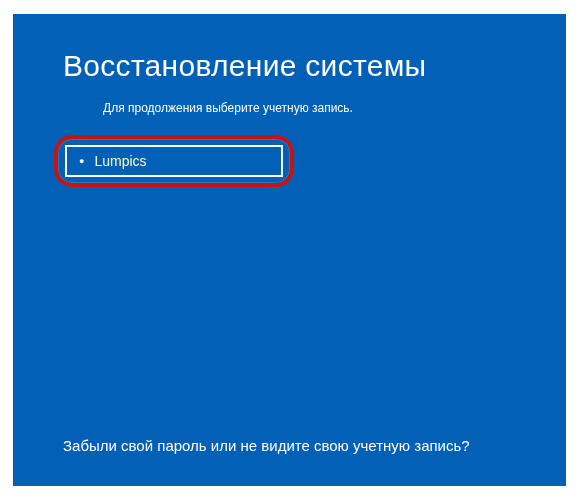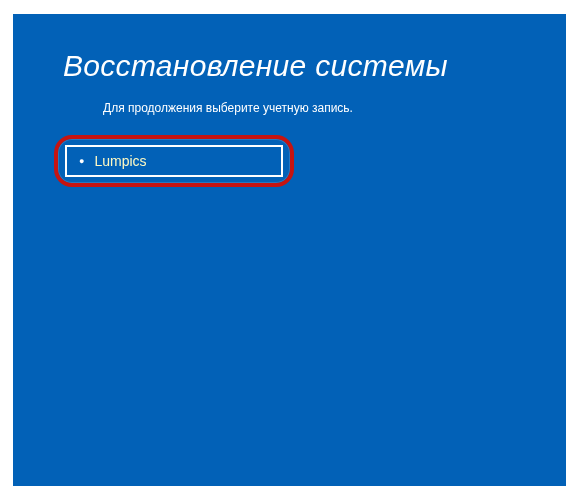--- a/index.html
+++ b/index.html
@@ -22,21 +22,20 @@
       background: #0261b7;
       position: relative;
       padding: 35px 50px 30px 50px;
     }
     .title {
       color: #ffffff;
       font-size: 30px;
       font-weight: 300;
       margin-bottom: 18px;
       letter-spacing: 0.3px;
-      font-style: italic;
     }
     .subtitle {
       color: #ffffff;
       font-size: 12px;
       font-weight: 400;
       margin-bottom: 20px;
       margin-left: 40px;
     }
     .account-highlight {
       border: 4px solid #c61411;
@@ -84,13 +83,14 @@
   <h1 class="title">Восстановление системы</h1>
   <div class="subtitle">Для продолжения выберите учетную запись.</div>
 
   <div class="account-highlight">
     <div class="account-button">
       <span class="bullet">●</span>
       <span class="account-name">Lumpics</span>
     </div>
   </div>
 
+  <div class="footer-link">Забыли свой пароль или не видите свою учетную запись?</div>
 </div>
 
 </body></html>

